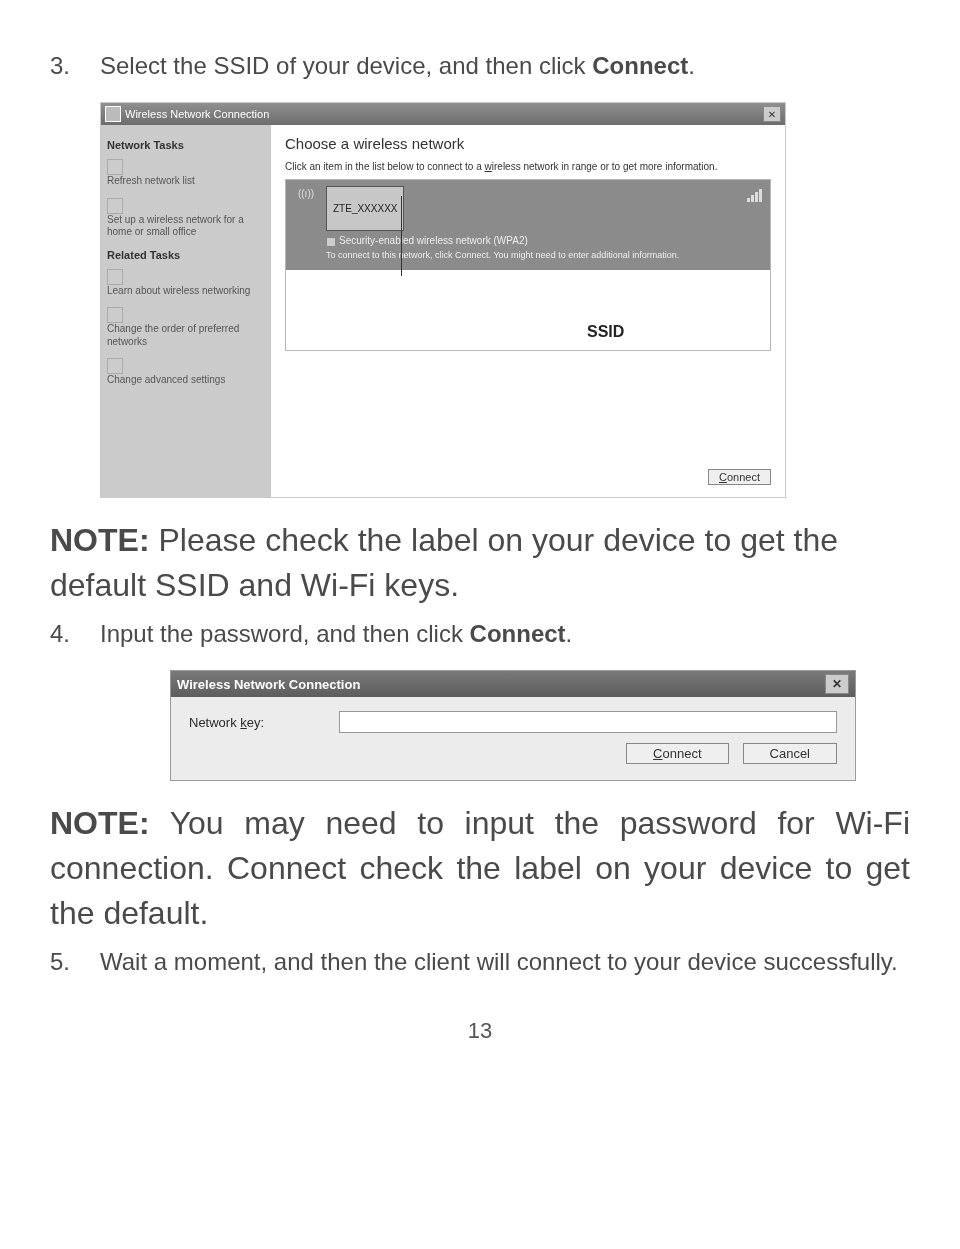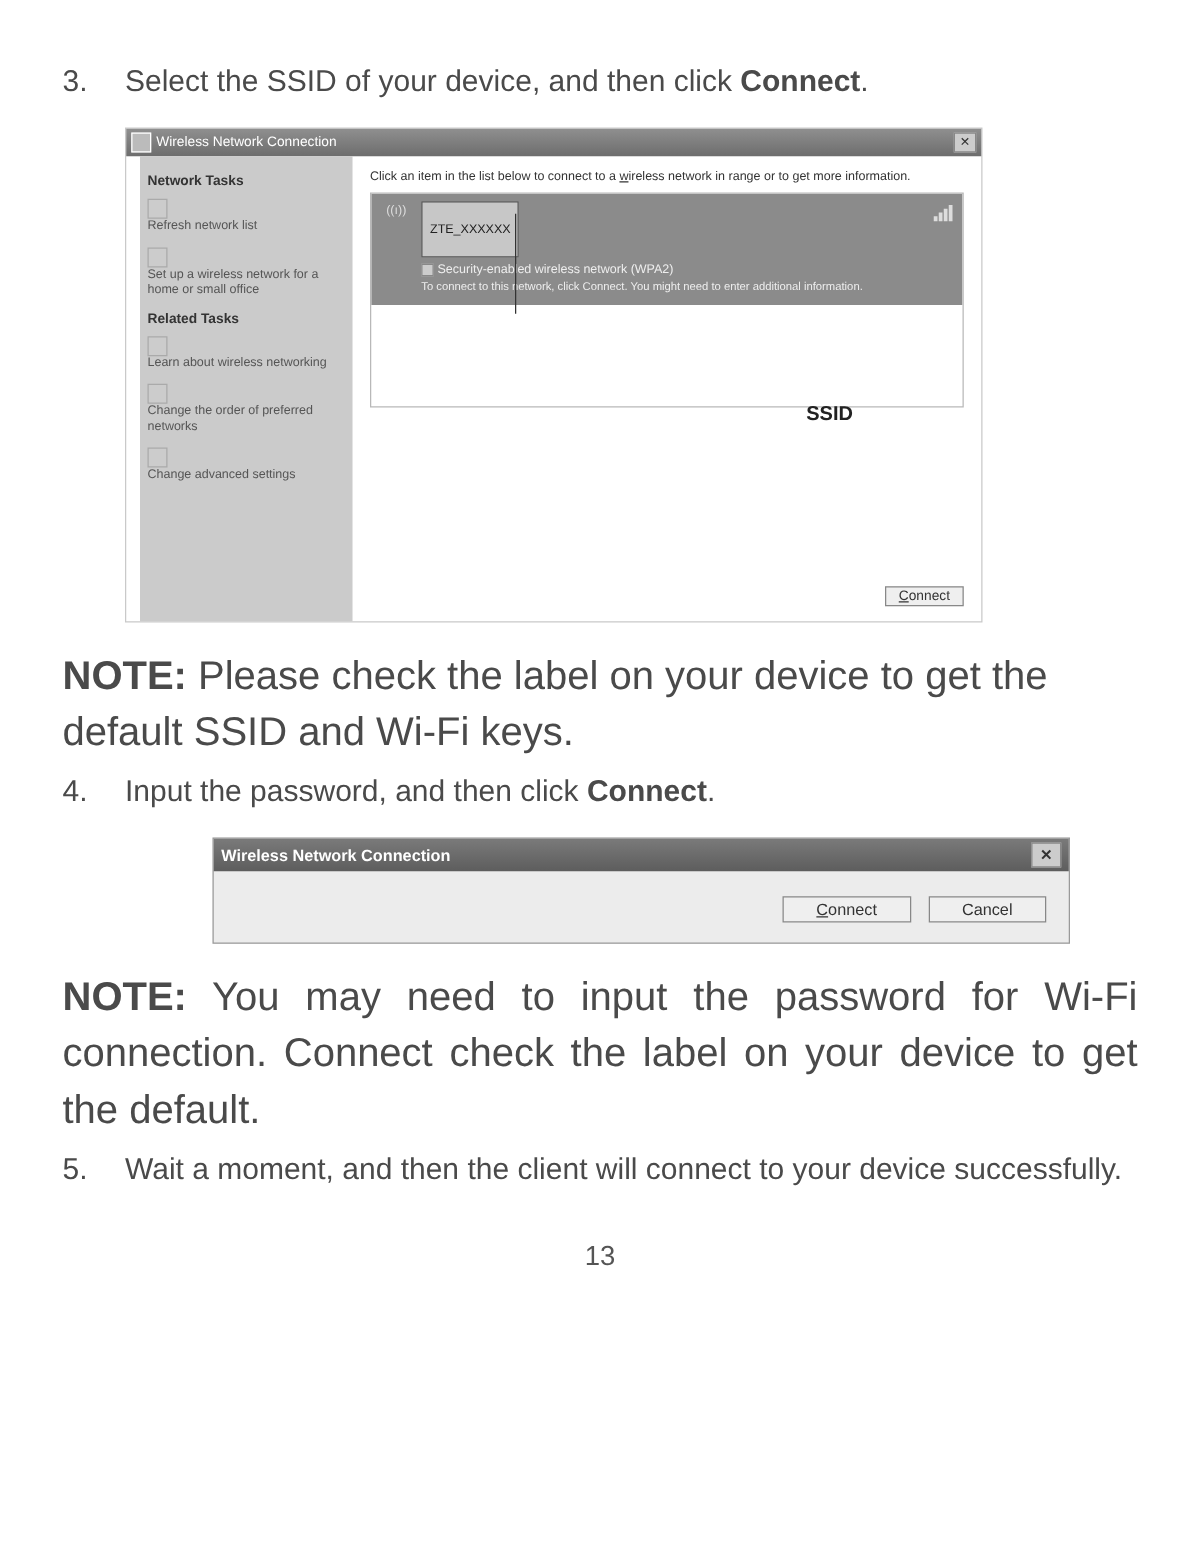--- a/index.html
+++ b/index.html
@@ -58,21 +58,20 @@
     display:flex;align-items:center;justify-content:center;font-size:10px;color:#333;
   }
   .body1 { display:flex; height:372px;}
   .leftpane {
     width:170px;
     background:#5eead4;
     padding:8px 6px;
     box-sizing:border-box;
     font-size:10px;
     color:#555;
-    margin-left:11px;
   }
   .leftpane .grp-title { font-weight:bold; font-size:11px; color:#333; margin:6px 0 8px 0;}
   .leftpane .link { display:flex; align-items:flex-start; margin-bottom:10px; color:#555; line-height:1.25;flex-direction:column;}
   .leftpane .link .lico { width:14px;height:14px;margin-right:5px;background:#ccc;border:1px solid #aaa;flex-shrink:0; }
   .rightpane { flex:1; padding:10px 14px; box-sizing:border-box; position:relative;}
   .rp-title { font-size:15px; color:#333; margin-bottom:8px;}
   .rp-sub { font-size:10px; color:#333; margin-bottom:6px; line-height:1.3;}
   .rp-sub span.u { text-decoration: underline; }
   .netbox {
     height:170px;
@@ -116,21 +115,20 @@
     left:115px; top:16px;
     width:1px; height:80px;
     background:#333;
   }
   .ssid-label {
     position:absolute;
     left:316px; top:198px;
     font-size:16px;
     font-weight:bold;
     color:#222;
-    margin-left:47px;
   }
   .connectbtn-row { position:absolute; right:14px; bottom:12px;}
   .xpbtn {
     font-size:11px;
     padding:1px 10px;
     background:#efefef;
     border:1px solid #888;
     color:#333;
     cursor:pointer;
   }
@@ -212,20 +210,21 @@
       <div class="link">
         <div class="lico"></div>
         <div>Change the order of preferred networks</div>
       </div>
       <div class="link">
         <div class="lico"></div>
         <div>Change advanced settings</div>
       </div>
     </div>
     <div class="rightpane">
+      <div class="rp-title">Choose a wireless network</div>
       <div class="rp-sub">
         <span>Click an item in the list below to connect to a </span><span class="u">w</span><span>ireless network in range or to get more information.</span>
       </div>
       <div class="netbox">
         <div class="netitem">
           <div class="anticon">((ı))</div>
           <span class="ssidbox">ZTE_XXXXXX</span>
           <div class="sigbars">
               <div></div>
               <div></div>
@@ -257,20 +256,24 @@
     <span>Input the password, and then click </span><b>Connect</b><span>.</span>
   </div>
 </div>
 
 <div class="shot2">
   <div class="titlebar2">
     <div class="ttxt">Wireless Network Connection</div>
     <div class="closebtn">✕</div>
   </div>
   <div class="body2">
+    <div class="formrow">
+      <label><span>Network </span><span class="u">k</span><span>ey:</span></label>
+      <input type="text" style="">
+    </div>
     <div class="btnrow">
       <button class="xpbtn"><span class="u">C</span><span>onnect</span></button>
       <button class="xpbtn">Cancel</button>
     </div>
   </div>
 </div>
 
 <div class="note justify">
   <b>NOTE:</b><span> You may need to input the password for Wi-Fi connection. Connect check the label on your device to get the default.</span>
 </div>

